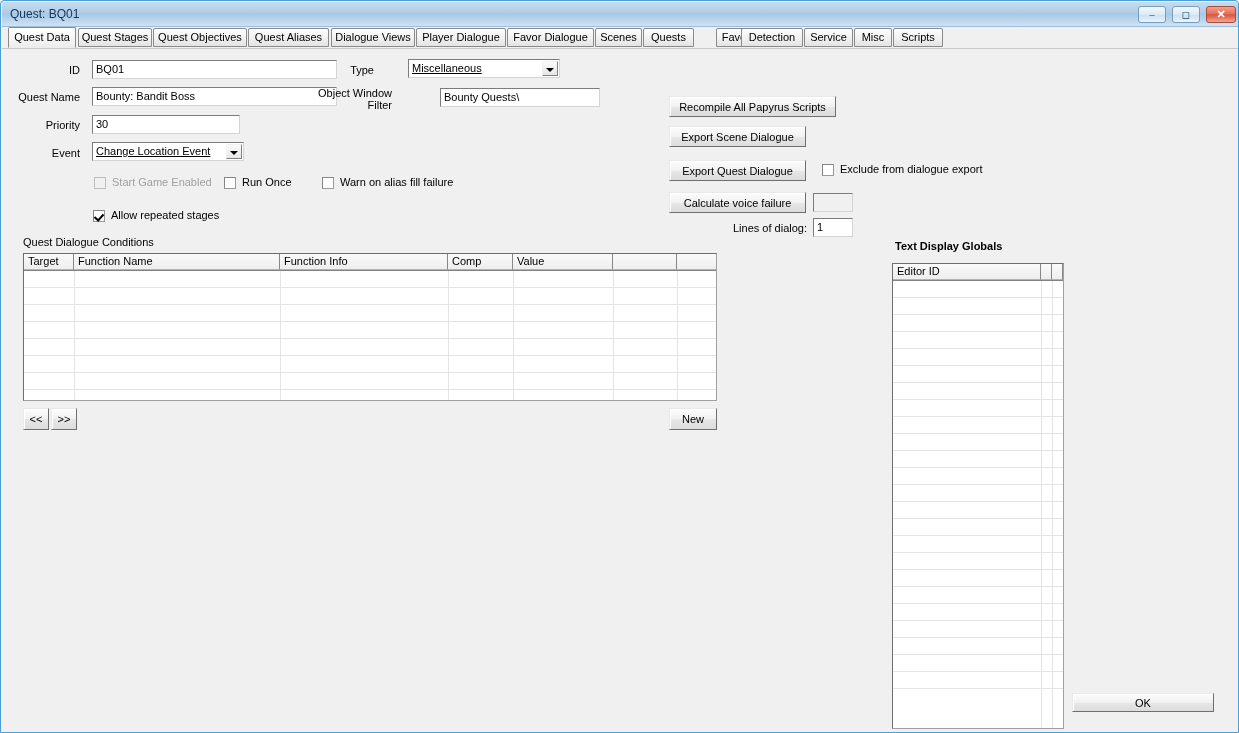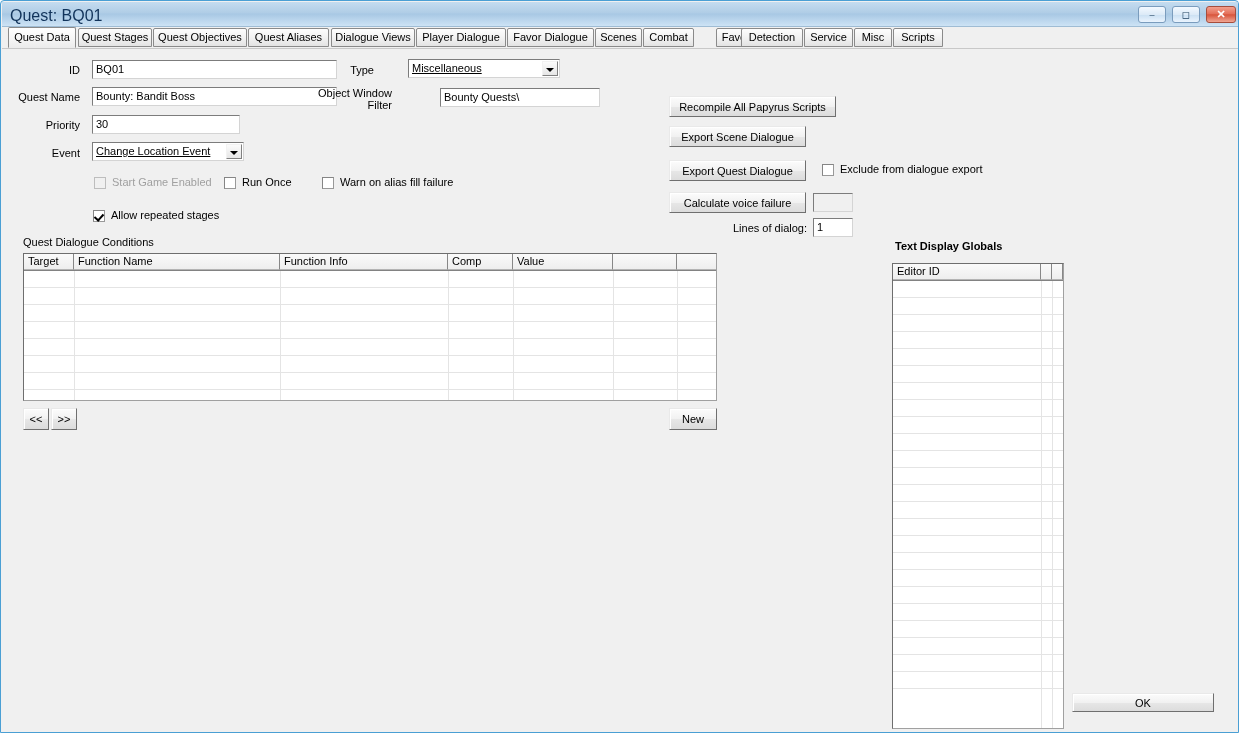--- a/index.html
+++ b/index.html
@@ -29,21 +29,21 @@
     left: 1px; top: 1px;
     width: 1237px;
     height: 25px;
     background: linear-gradient(to bottom, #c4dcf0 0%, #b0cde6 45%, #a8c8e4 50%, #cde3f5 100%);
     border-bottom: 1px solid #9fbcd4;
     box-sizing: border-box;
   }
   .titlebar-text {
     position: absolute;
     left: 8px; top: 5px;
-    font-size: 16px;
+    font-size: 12px;
     color: #12345b;
     font-family: "Liberation Sans", sans-serif;
     white-space: nowrap;
   }
   .wbtn {
     position: absolute;
     top: 4px;
     width: 28px;
     height: 17px;
     border: 1px solid #7a9cbd;
@@ -319,21 +319,21 @@
 
   <div class="tabstrip" id="tabstrip">
       <div class="tab active" style="left: 6px; width: 68px;">Quest Data</div>
       <div class="tab" style="left: 76px; width: 74px;">Quest Stages</div>
       <div class="tab" style="left: 151px; width: 94px;">Quest Objectives</div>
       <div class="tab" style="left: 246px; width: 81px;">Quest Aliases</div>
       <div class="tab" style="left: 329px; width: 84px;">Dialogue Views</div>
       <div class="tab" style="left: 414px; width: 90px;">Player Dialogue</div>
       <div class="tab" style="left: 505px; width: 87px;">Favor Dialogue</div>
       <div class="tab" style="left: 593px; width: 47px;">Scenes</div>
-      <div class="tab" style="left: 641px; width: 51px;">Combat</div>
+      <div class="tab" style="left: 641px; width: 51px;">Quests</div>
       <div class="tab" style="left: 693px; width: 45px; margin-left: 21px;">Favors</div>
       <div class="tab" style="left: 739px; width: 62px;">Detection</div>
       <div class="tab" style="left: 802px; width: 49px;">Service</div>
       <div class="tab" style="left: 852px; width: 38px;">Misc</div>
       <div class="tab" style="left: 891px; width: 50px;">Scripts</div>
     </div>
 
   <div class="client">
 
     <div class="lbl right" style="left:0px; top:15px; width:78px;">ID</div>

